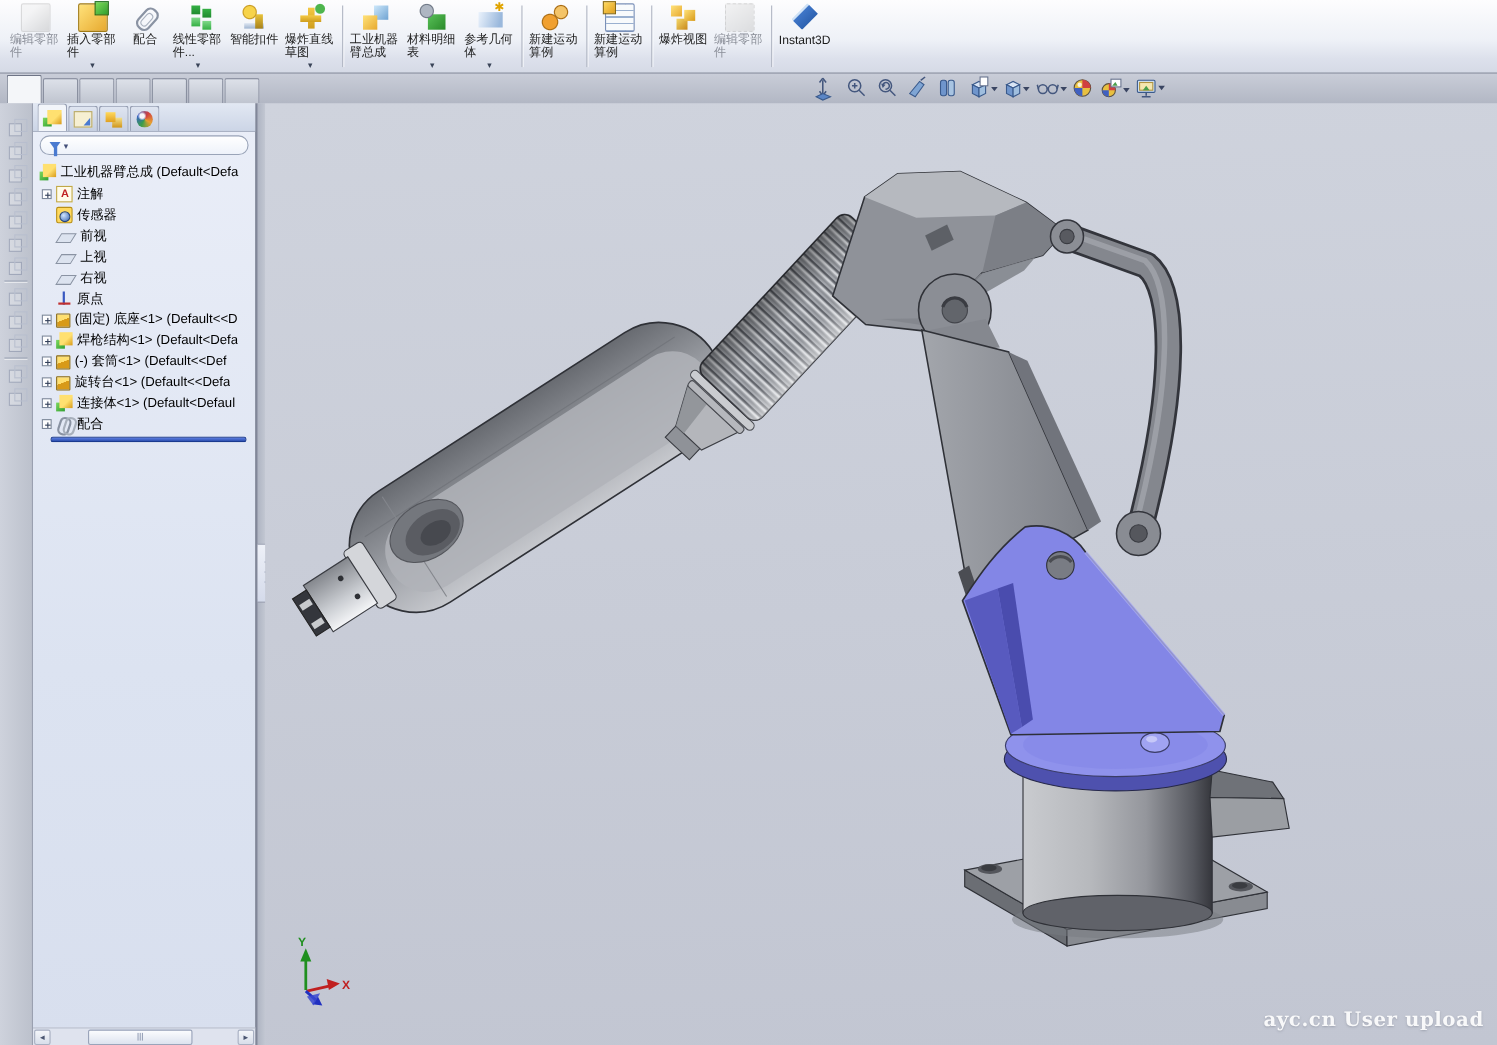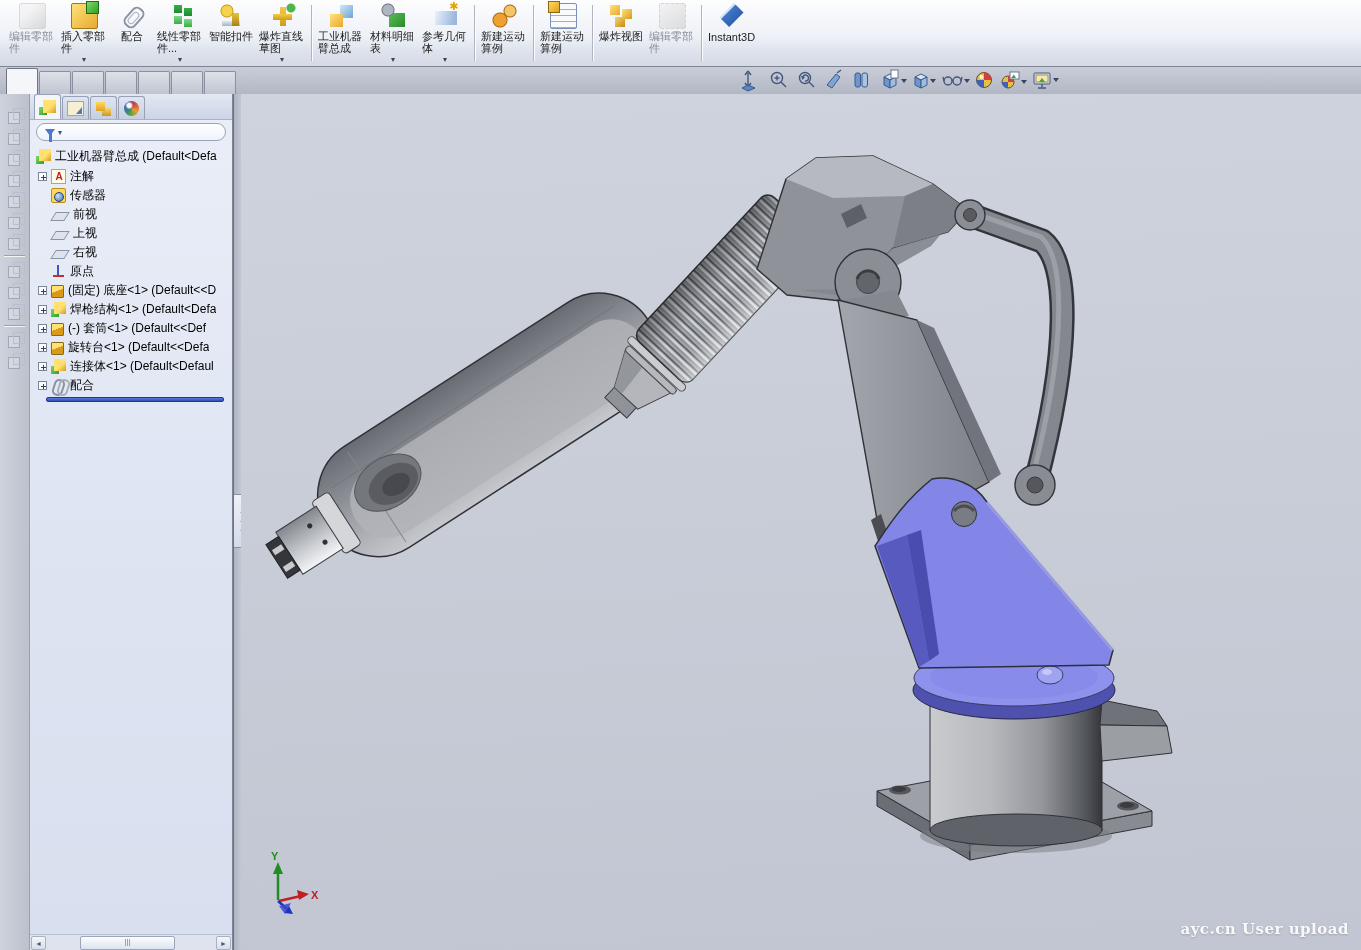--- a/index.html
+++ b/index.html
@@ -99,21 +99,21 @@
   #sthumb i{display:block;width:1px;height:7px;background:#9aa4ba}
 
   
   #split{position:absolute;left:233px;top:94px;width:8px;height:856px;background:linear-gradient(to right,#aeb4c2,#c2c7d2);border-left:1px solid #6e7488}
   #splithandle{position:absolute;left:0;top:400px;width:17px;height:54px;background:linear-gradient(#eef1f8,#d4daea);border:1px solid #8a90a4;border-left:none;border-radius:0 6px 6px 0;display:flex;flex-direction:column;align-items:center;justify-content:center;cursor:pointer}
   #splithandle span{font-size:6px;line-height:9px;color:#3a4a74}
 
   
   #gfx{position:absolute;left:241px;top:94px;width:1120px;height:856px;background:linear-gradient(178deg,#cfd3dd,#c2c6d2)}
   #gfx svg{position:absolute;left:0;top:0}
-  #watermark{position:absolute;right:12px;bottom:12px;font-family:"DejaVu Serif",serif;font-weight:bold;font-size:15px;color:rgba(255,255,255,.92);letter-spacing:.5px;text-shadow:0 1px 2px rgba(90,95,110,.35)}
+  #watermark{position:absolute;right:12px;bottom:12px;font-family:"DejaVu Serif",serif;font-weight:bold;font-size:18px;color:rgba(255,255,255,.92);letter-spacing:.5px;text-shadow:0 1px 2px rgba(90,95,110,.35)}
 
   .hudcaret{fill:#3a4562}
   .huds{stroke:#44577e;fill:none;stroke-width:1.4}
 </style>
 </head>
 <body>
 
 <div id="app">
 
   <div id="cmdbar">

